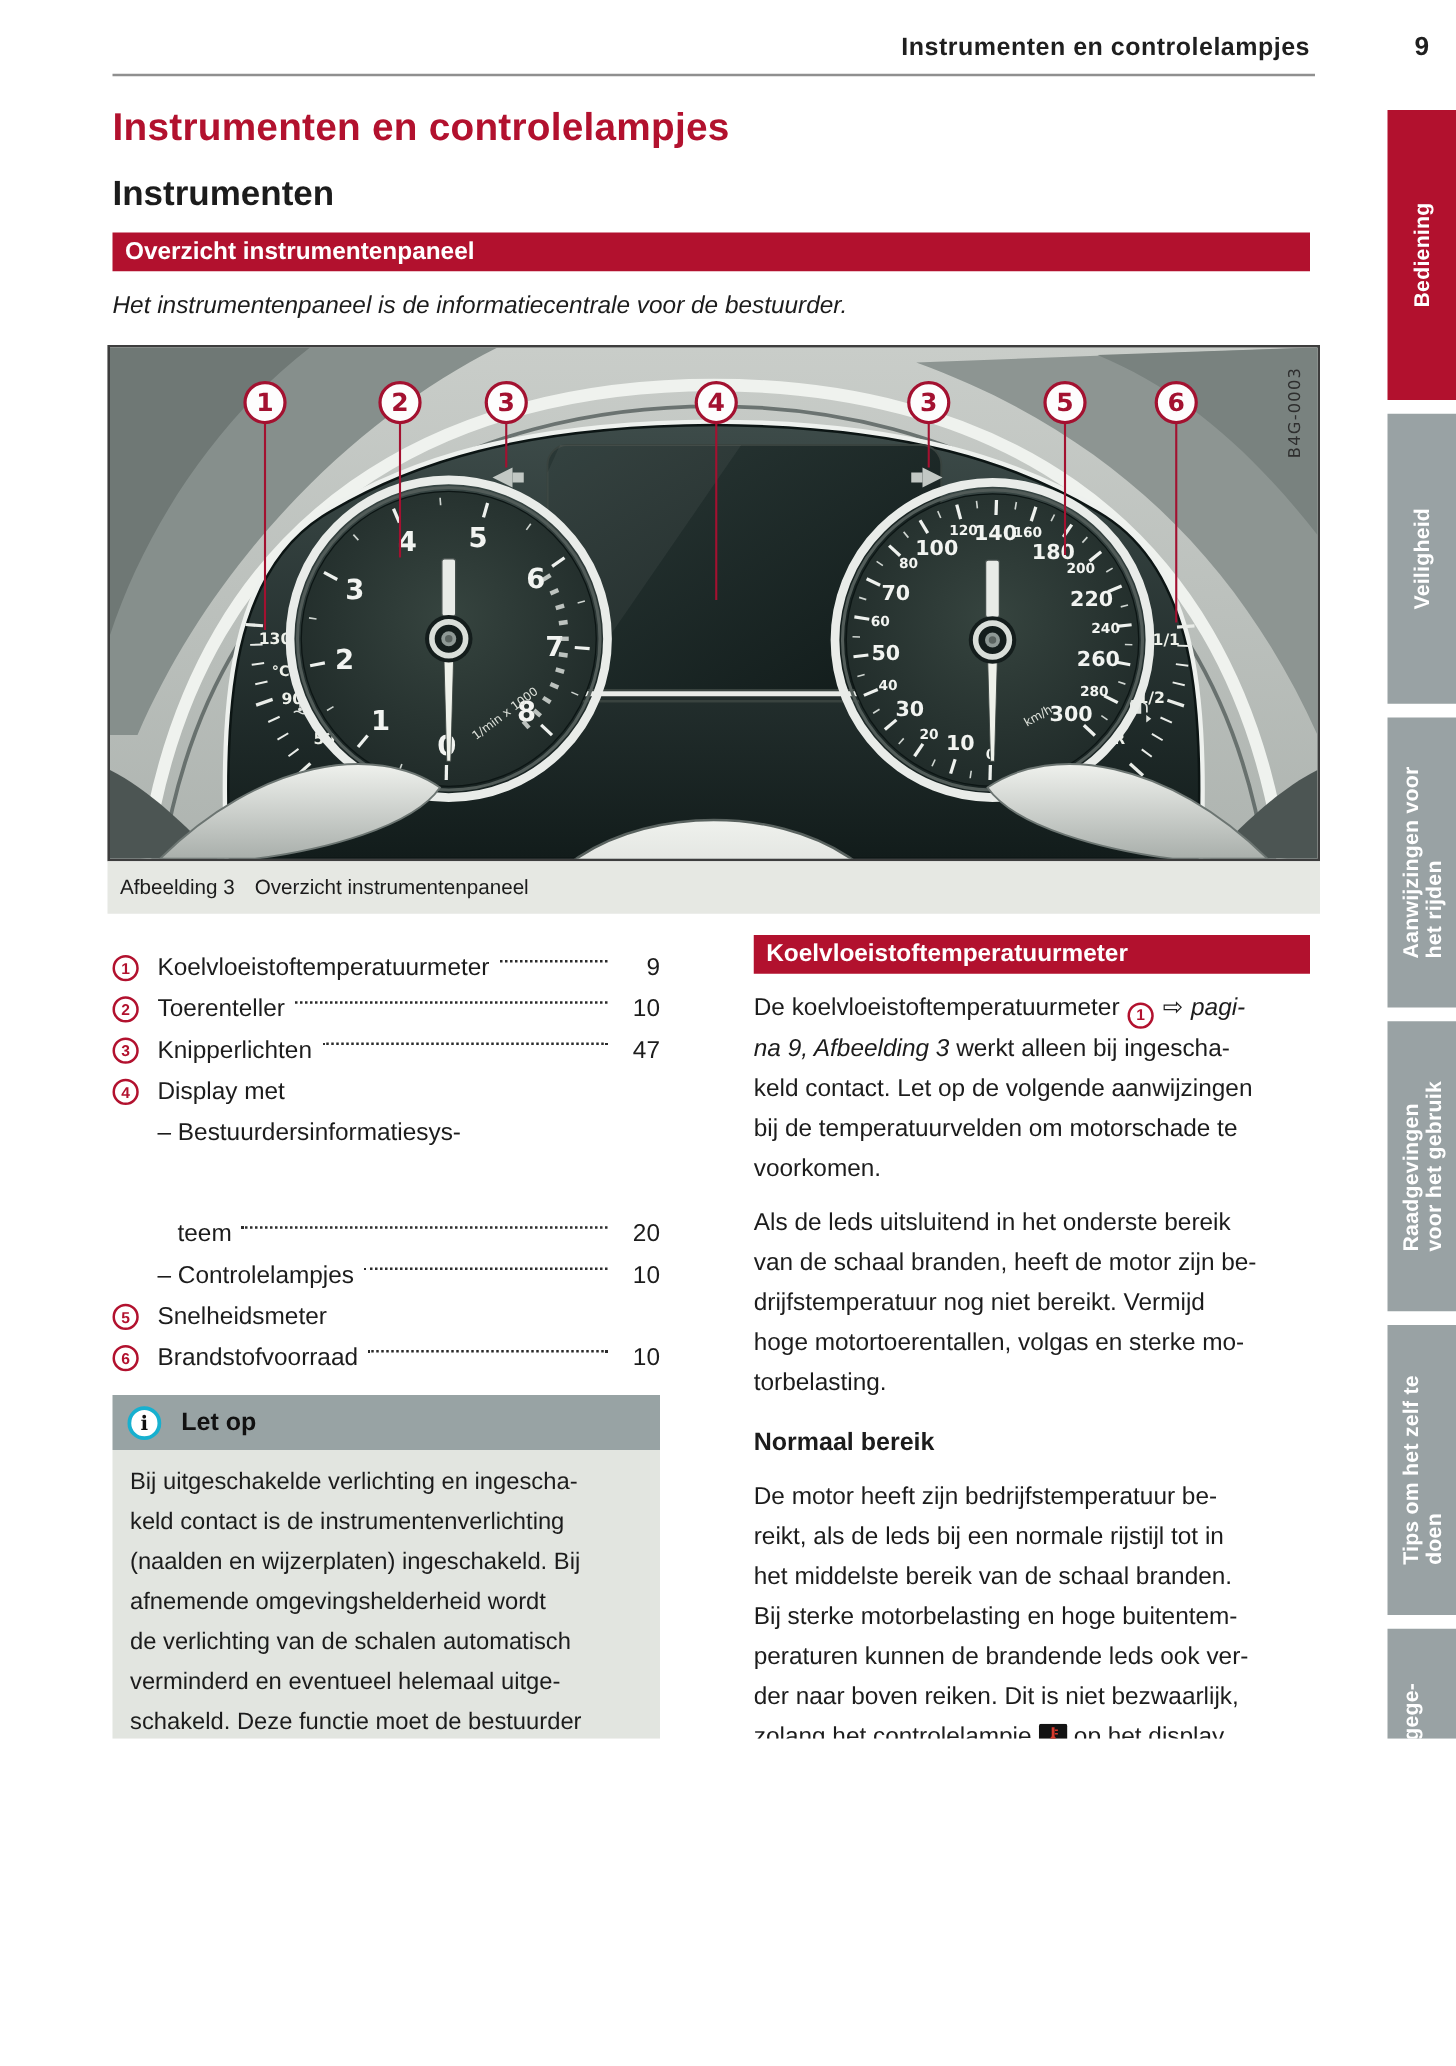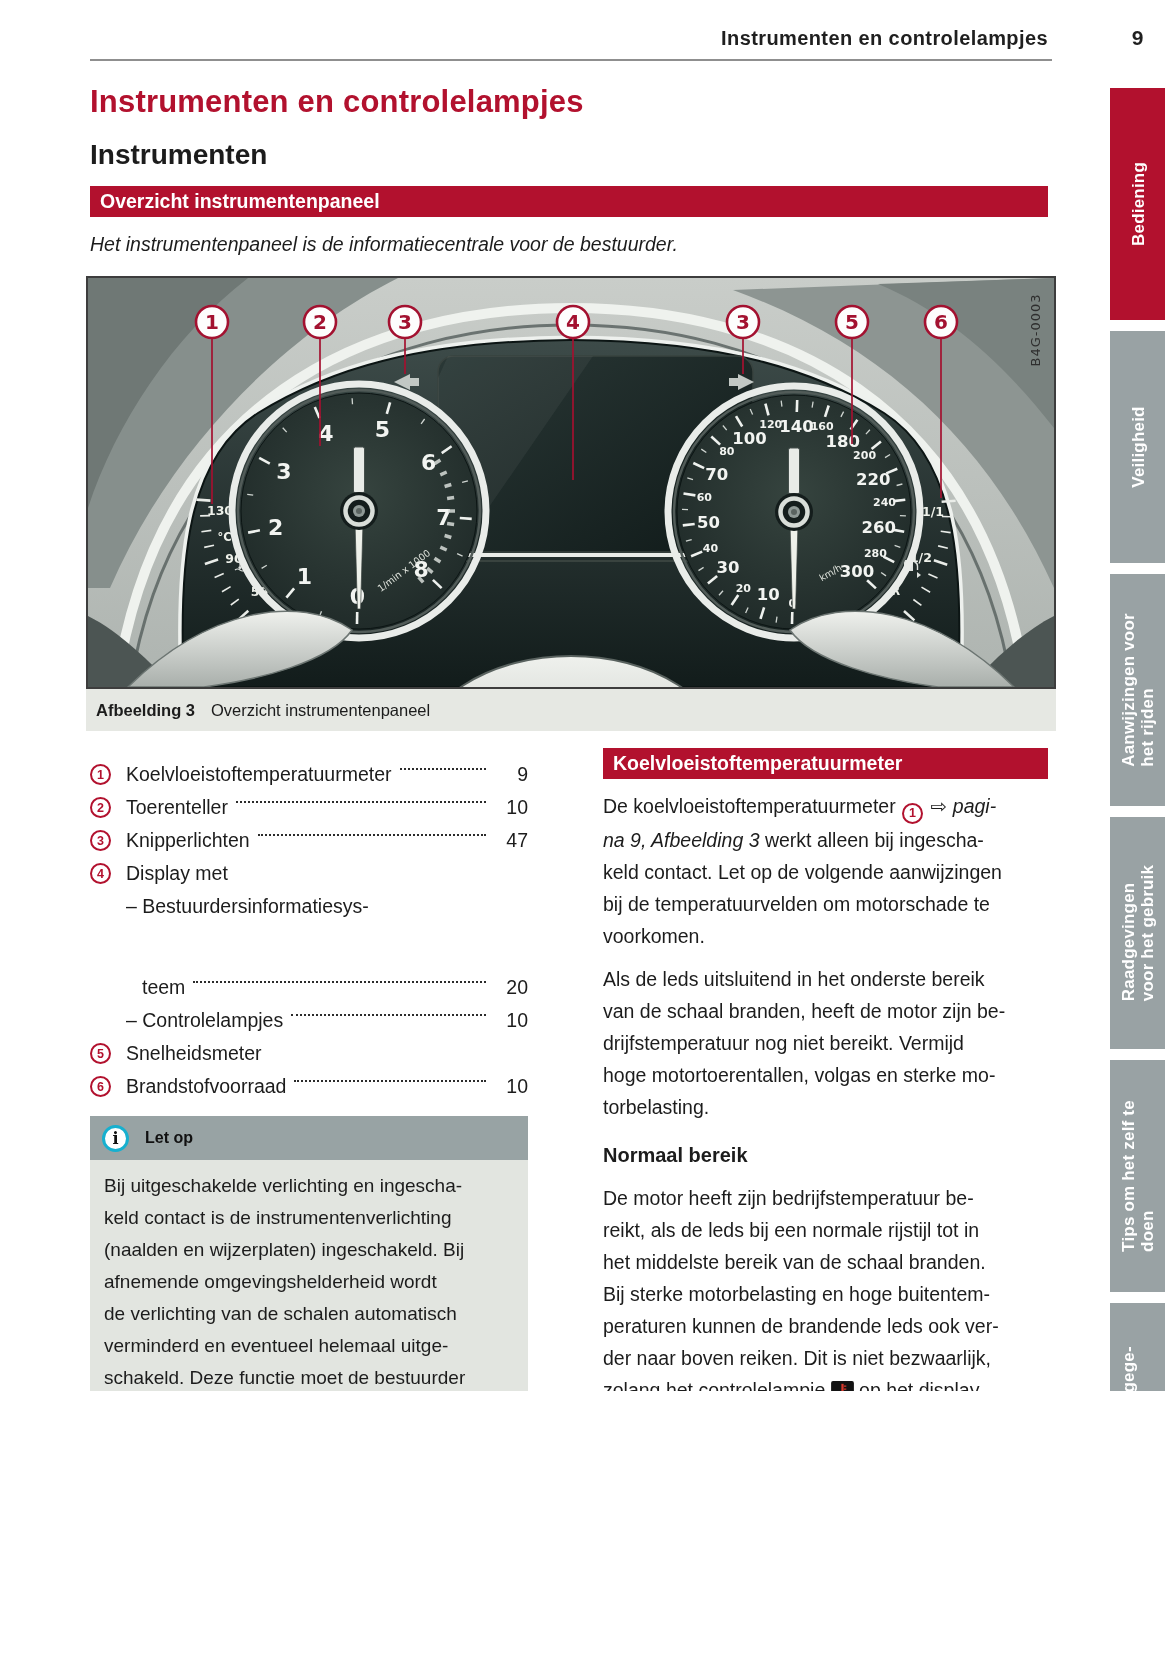--- a/index.html
+++ b/index.html
@@ -17,21 +17,21 @@
   .h2{position:absolute;top:139px;left:0;font-size:28px;font-weight:bold;color:#1c1c1c;text-align:center;}
   .banner{background:#b2112e;color:#fff;font-size:19.5px;font-weight:bold;
           height:31px;line-height:31px;padding-left:10px;box-sizing:border-box;}
   .banner-top{position:absolute;top:186px;left:0;width:958px;}
   .intro{position:absolute;top:228px;left:0;font-size:19.5px;font-style:italic;line-height:32px;}
   
   .figure{position:absolute;top:276px;left:-4px;width:966px;height:409px;border:2px solid #3d3d3d;
           background:#c2c7c3;}
   .figcaption{position:absolute;top:689px;left:-4px;width:970px;height:42px;background:#e6e8e3;
               display:flex;align-items:center;box-sizing:border-box;padding-left:10px;font-size:16.5px;}
-  .figcaption .cap-label{font-weight:bold;margin-right:16px;}
+  .figcaption .cap-label{font-weight:normal;margin-right:16px;}
   
   .col-left{position:absolute;left:0;top:746px;width:438px;}
   .col-right{position:absolute;left:513px;top:748px;width:445px;}
   p.body{font-size:19.5px;line-height:32px;margin:0;white-space:pre-line;}
   .ital{font-style:italic;}
   .arrow{font-family:"DejaVu Sans",sans-serif;}
   .cnum{display:inline-flex;width:21px;height:21px;border:2px solid #b2112e;border-radius:50%;
         align-items:center;justify-content:center;font-size:12.5px;font-weight:bold;color:#b2112e;
         box-sizing:border-box;flex:none;background:#fff;}
   .cnum.inline{vertical-align:-4px;margin:0 1px;}
@@ -42,21 +42,21 @@
   .lrow.ind1{padding-left:36px;}
   .lrow.ind2{padding-left:52px;margin-top:48px;}
   .leader{flex:1;margin:0 8px;min-width:12px;border-bottom:2.5px dotted #2b2b2b;transform:translateY(-6px);}
   .lpage{width:34px;text-align:right;flex:none;}
   
   .note{margin-top:13px;width:438px;}
   .note-head{background:#98a3a4;height:44px;display:flex;align-items:center;padding-left:12px;}
   .note-icon{width:27px;height:27px;border-radius:50%;background:#fff;border:3.5px solid #17b0cf;
              box-sizing:border-box;display:flex;align-items:center;justify-content:center;
              font-family:"DejaVu Serif",serif;font-weight:bold;font-size:16px;color:#111;}
-  .note-title{font-size:16px;font-weight:bold;margin-left:16px;color:#111;}
+  .note-title{font-size:20px;font-weight:bold;margin-left:16px;color:#111;}
   .note-body{background:#e2e5e0;padding:10px 14px 14px 14px;font-size:19px;line-height:32px;white-space:pre-line;}
   
   .banner-right{width:445px;}
   .col-right p.body{margin-top:11px;}
   .h3{font-size:20px;font-weight:bold;margin:16px 0 0 0;line-height:32px;}
   .cool-icon{display:inline-block;vertical-align:-3px;}
   .cont-arrow{color:#3c4347;font-family:"DejaVu Sans",sans-serif;font-size:19px;margin-left:14px;}
   
   .tab{position:absolute;left:1110px;width:55px;background:#99a2a4;}
   .tab.active{background:#b2112e;}

